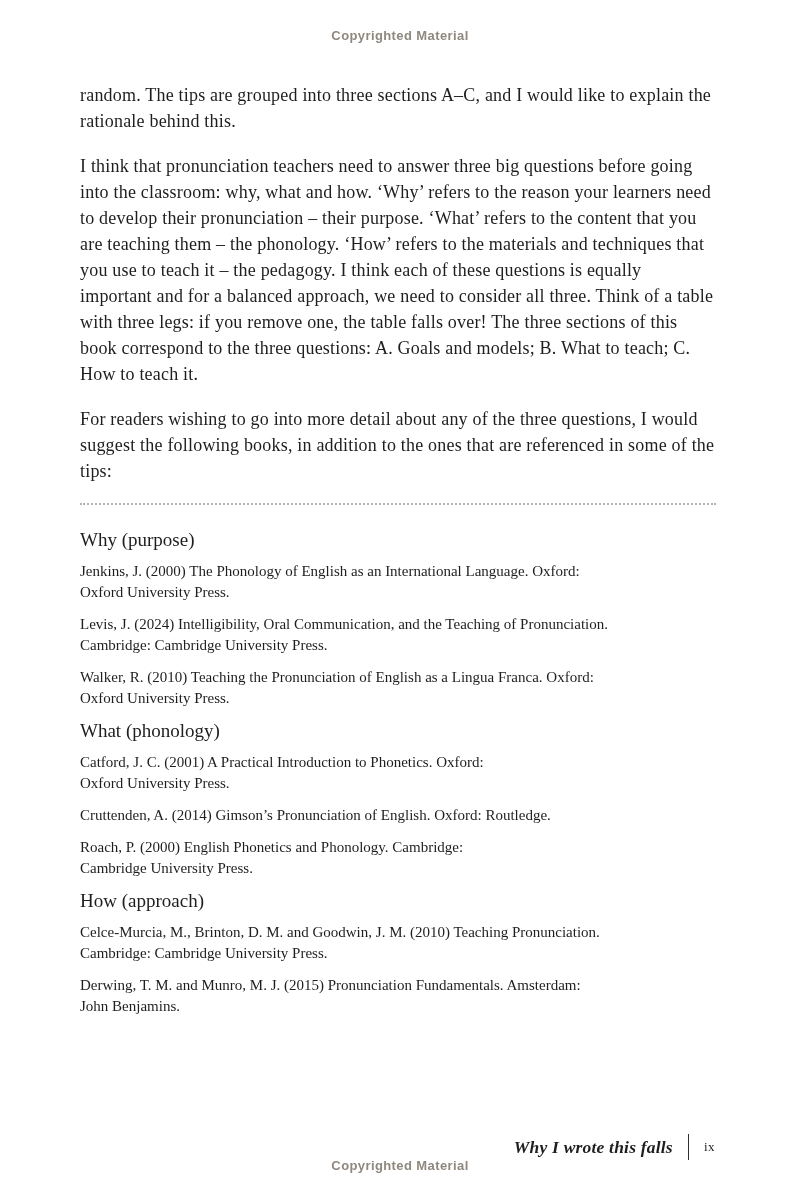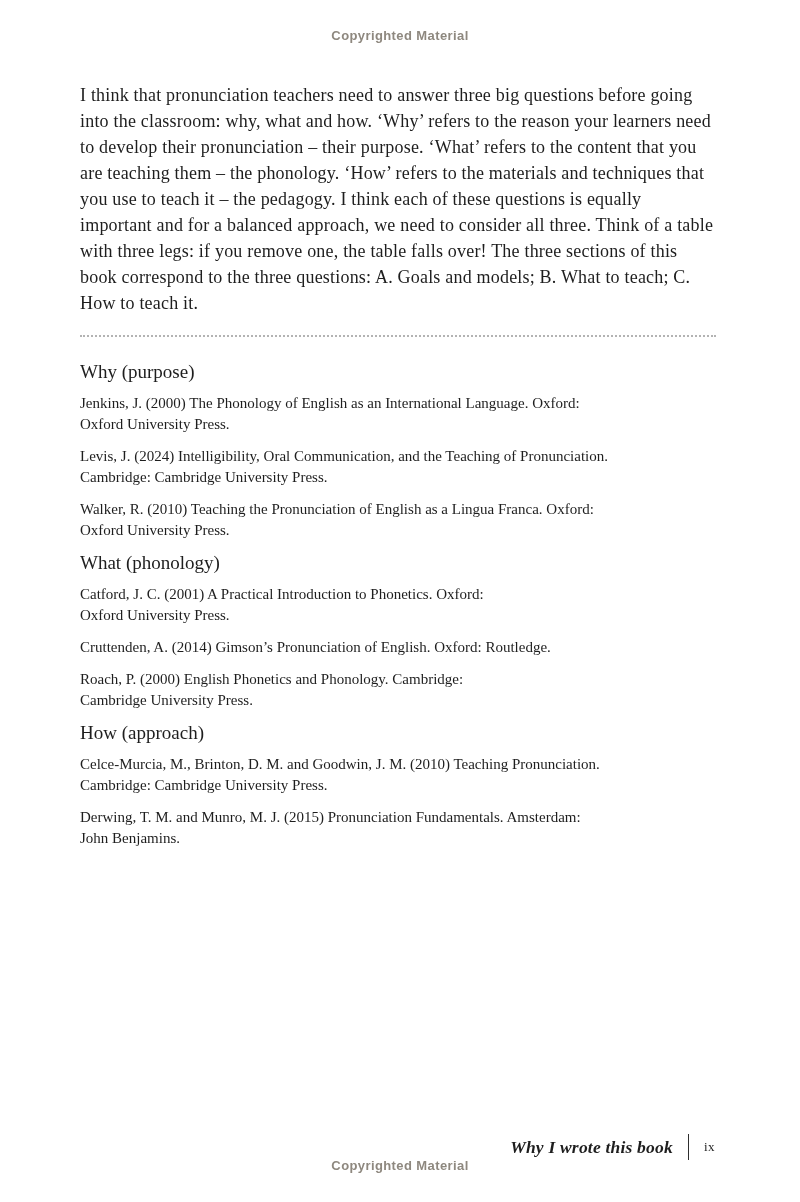--- a/index.html
+++ b/index.html
@@ -83,21 +83,23 @@
   }
 </style>
 </head>
 <body>
 
 <div class="page">
 
   <div class="copyright top">Copyrighted Material</div>
 
   <main class="content">
+    <p class="body-para">random. The tips are grouped into three sections A–C, and I would like to explain the rationale behind this.</p>
     <p class="body-para">I think that pronunciation teachers need to answer three big questions before going into the classroom: why, what and how. ‘Why’ refers to the reason your learners need to develop their pronunciation – their purpose. ‘What’ refers to the content that you are teaching them – the phonology. ‘How’ refers to the materials and techniques that you use to teach it – the pedagogy. I think each of these questions is equally important and for a balanced approach, we need to consider all three. Think of a table with three legs: if you remove one, the table falls over! The three sections of this book correspond to the three questions: A. Goals and models; B. What to teach; C. How to teach it.</p>
+    <p class="body-para">For readers wishing to go into more detail about any of the three questions, I would suggest the following books, in addition to the ones that are referenced in some of the tips:</p>
 
     <hr class="dotted-rule">
 
     <section>
 
       <p class="bib-heading">Why (purpose)</p>
       <p class="bib-entry"><span>Jenkins, J. (2000) </span><span class="it">The Phonology of English as an International Language</span><span>. Oxford:
 Oxford University Press.</span></p>
       <p class="bib-entry"><span>Levis, J. (2024) </span><span class="it">Intelligibility, Oral Communication, and the Teaching of Pronunciation</span><span>.
 Cambridge: Cambridge University Press.</span></p>
@@ -114,20 +116,20 @@
       <p class="bib-heading">How (approach)</p>
       <p class="bib-entry"><span>Celce-Murcia, M., Brinton, D. M. and Goodwin, J. M. (2010) </span><span class="it">Teaching Pronunciation</span><span>.
 Cambridge: Cambridge University Press.</span></p>
       <p class="bib-entry"><span>Derwing, T. M. and Munro, M. J. (2015) </span><span class="it">Pronunciation Fundamentals</span><span>. Amsterdam:
 John Benjamins.</span></p>
 
     </section>
   </main>
 
   <div class="footer">
-    <span class="running-title">Why I wrote this book</span>
+    <span class="running-title">Why I wrote this falls</span>
     <span class="footer-rule"></span>
     <span class="page-number">ix</span>
   </div>
 
   <div class="copyright bottom">Copyrighted Material</div>
 
 </div>
 
 </body></html>

